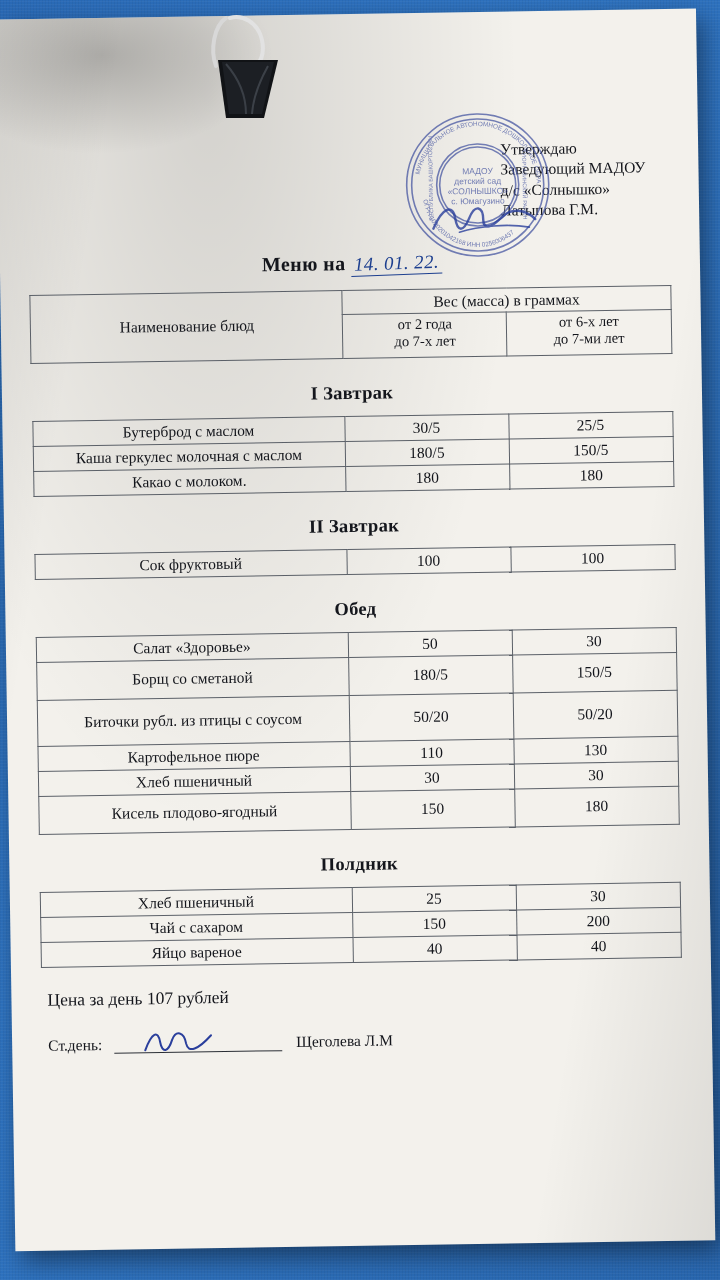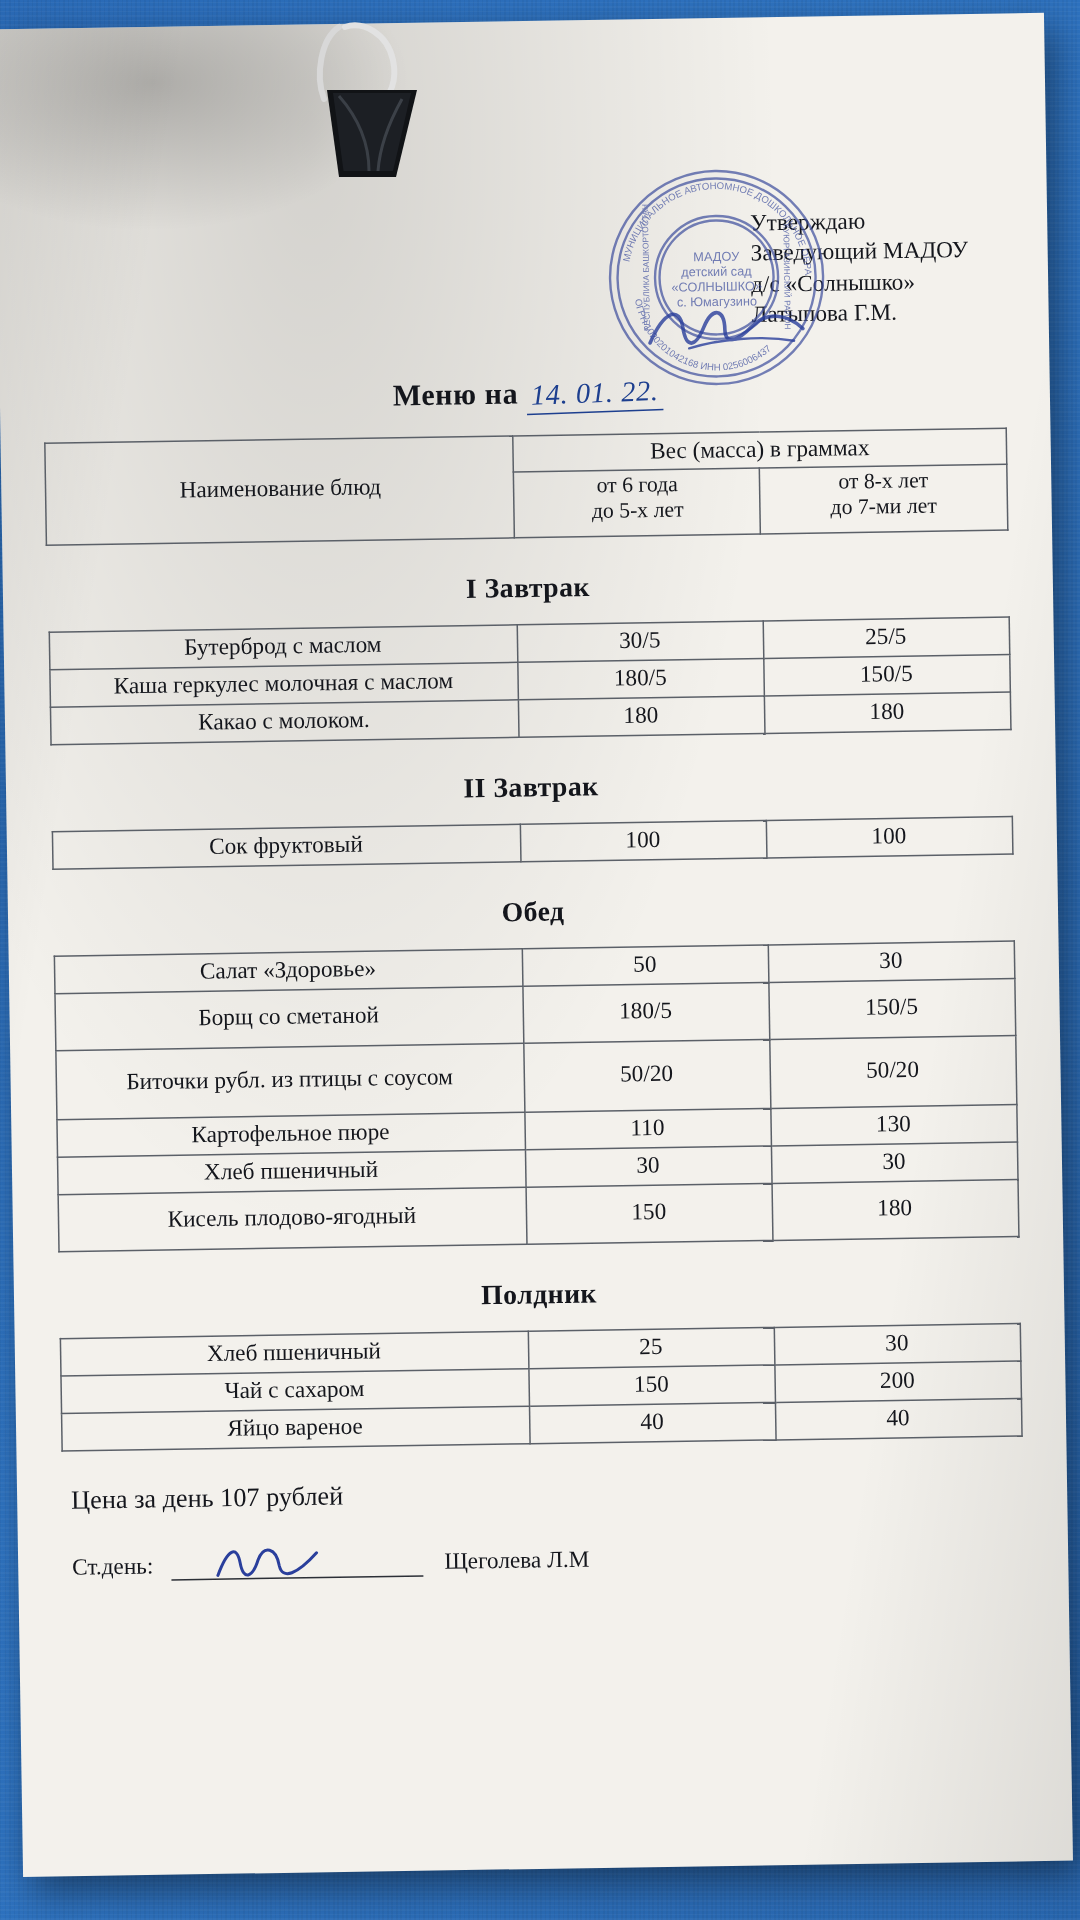--- a/index.html
+++ b/index.html
@@ -252,25 +252,25 @@
             <col class="c2">
             <col class="c3">
           </colgroup>
         <tbody>
           <tr>
             <td rowspan="2" class="name-cell">Наименование блюд</td>
             <td colspan="2" class="weight-head">Вес (масса)  в граммах</td>
           </tr>
           <tr class="age-row">
             <td>
-              <span>от 6 года</span><br>
-              <span>до 5-х лет</span>
+              <span>от 2 года</span><br>
+              <span>до 7-х лет</span>
             </td>
             <td>
-              <span>от 8-х лет</span><br>
+              <span>от 6-х лет</span><br>
               <span>до 7-ми лет</span>
             </td>
           </tr>
         </tbody>
       </table>
 
       <div id="sections">
           <div class="section-title">I Завтрак</div>
           <table class="meal-table">
             <colgroup>

